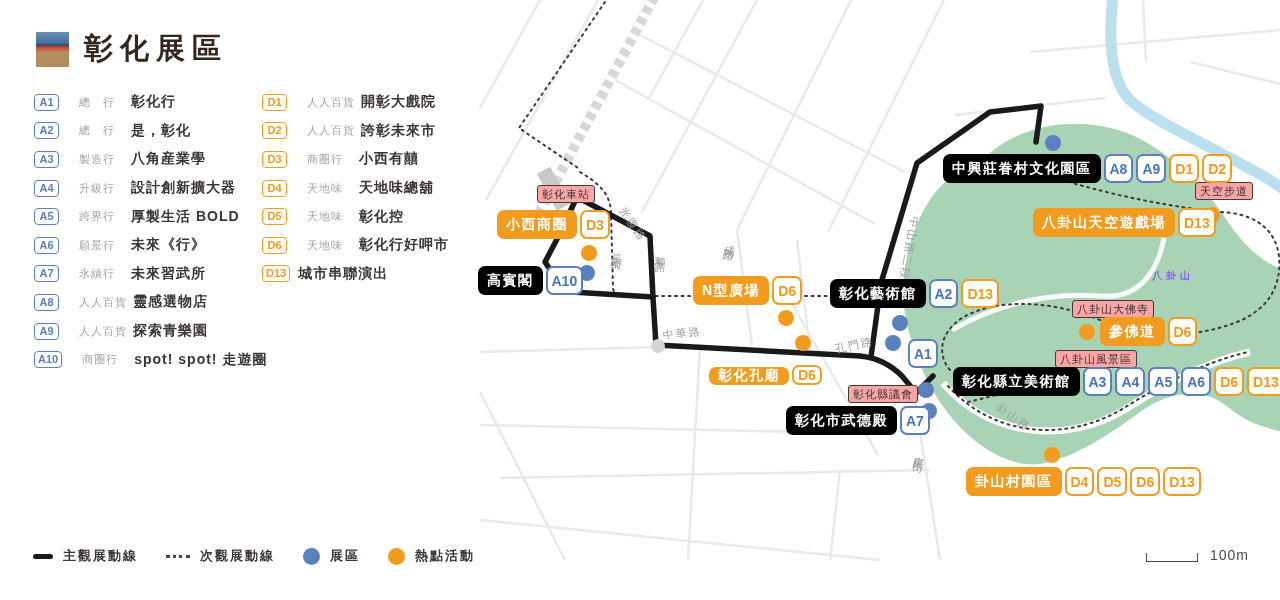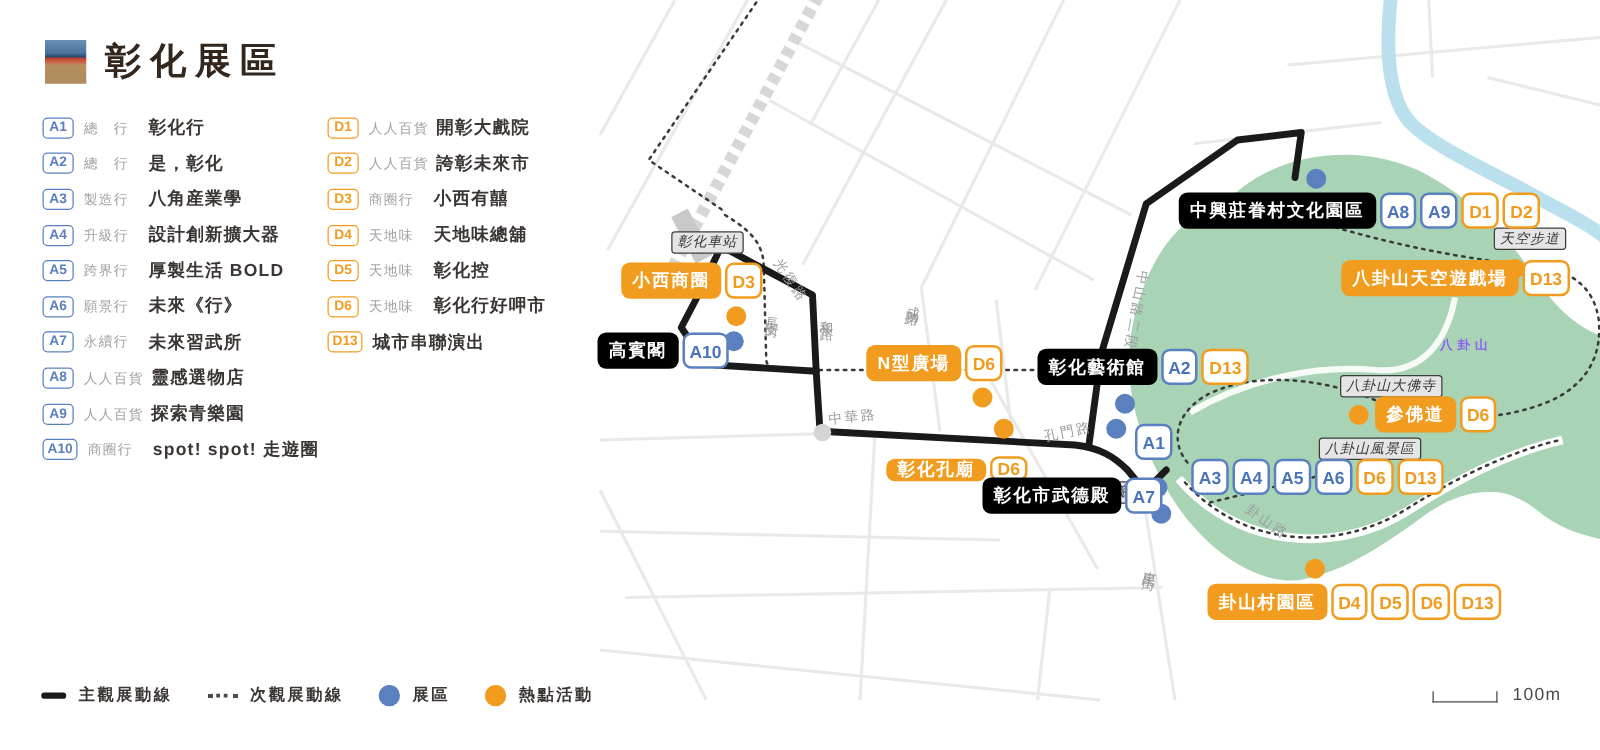--- a/index.html
+++ b/index.html
@@ -12,32 +12,32 @@
   .title{margin:0;font-size:29px;font-weight:bold;color:#33261c;letter-spacing:7px;}
   
   .lcol{position:absolute;top:88px;}
   .lcol.c1{left:34px;}
   .lcol.c2{left:262px;}
   .lrow{display:flex;align-items:center;height:28.6px;}
   .lid{border:1.6px solid;border-radius:4px;font-size:11px;font-weight:bold;
        padding:1px 3px;min-width:17px;text-align:center;background:#fff;line-height:13px;}
   .lid.blue{color:#5b80bf;border-color:#5b80bf;}
   .lid.orange{color:#f19c1f;border-color:#f19c1f;}
-  .lcat{color:#a3a3a3;font-size:11px;margin-left:8px;min-width:46px;letter-spacing:1px;white-space:nowrap;}
+  .lcat{color:#a3a3a3;font-size:11px;margin-left:20px;min-width:46px;letter-spacing:1px;white-space:nowrap;}
   .lname{color:#3b3633;font-size:14px;font-weight:bold;margin-left:6px;letter-spacing:1px;white-space:nowrap;}
   .lname.nomargin{margin-left:8px;}
   
   svg.map{position:absolute;left:0;top:0;width:1280px;height:600px;}
   
   .street{position:absolute;color:#9b9b9b;font-size:11px;letter-spacing:2px;white-space:nowrap;transform-origin:left top;}
   .street.vert{writing-mode:vertical-rl;letter-spacing:3px;}
   .mtn{position:absolute;color:#8b5cf6;font-size:10px;font-weight:bold;letter-spacing:4px;}
   
-  .maplabel{position:absolute;background:#e5e5e5;border:1.5px solid #3d3d3d;border-radius:3px;
-            font-size:11px;color:#333;padding:0 4px;line-height:16px;white-space:nowrap;letter-spacing:1px;font-style:italic;}
+  .maplabel{position:absolute;background:#fca5a5;border:1.5px solid #3d3d3d;border-radius:3px;
+            font-size:11px;color:#333;padding:0 4px;line-height:16px;white-space:nowrap;letter-spacing:1px;}
   
   .pill{position:absolute;display:flex;align-items:stretch;gap:3px;height:29px;}
   .plabel{color:#fff;font-weight:bold;font-size:14px;letter-spacing:1.5px;padding:0 9px;
           border-radius:7px;display:flex;align-items:center;white-space:nowrap;}
   .pill.blue .plabel{background:#000000;}
   .pill.orange .plabel{background:#f19c1f;}
   .chip{background:#fff;border-radius:7px;font-weight:bold;font-size:14px;min-width:17px;
         padding:0 4px;display:flex;align-items:center;justify-content:center;box-sizing:border-box;}
   .chip.blue{color:#4a74b9;border:2.5px solid #5b80bf;}
   .chip.orange{color:#ef9b1d;border:2.5px solid #f19c1f;}
@@ -273,40 +273,41 @@
   <span class="chip blue">A2</span>
   <span class="chip orange">D13</span>
 </div>
 <div class="pill blue" style="left:943px;top:154px;">
   <span class="plabel">中興莊眷村文化園區</span>
   <span class="chip blue">A8</span>
   <span class="chip blue">A9</span>
   <span class="chip orange">D1</span>
   <span class="chip orange">D2</span>
 </div>
-<div class="pill orange" style="left:1073px;top:208px;">
+<div class="pill orange" style="left:1033px;top:208px;">
   <span class="plabel">八卦山天空遊戲場</span>
   <span class="chip orange">D13</span>
 </div>
 <div class="pill orange" style="left:1100px;top:317px;">
   <span class="plabel">參佛道</span>
   <span class="chip orange">D6</span>
 </div>
 <div class="pill blue" style="left:908px;top:339px;">
   <span class="chip blue">A1</span>
 </div>
 <div class="pill blue" style="left:953px;top:367px;">
+  <span class="plabel">彰化縣立美術館</span>
   <span class="chip blue">A3</span>
   <span class="chip blue">A4</span>
   <span class="chip blue">A5</span>
   <span class="chip blue">A6</span>
   <span class="chip orange">D6</span>
   <span class="chip orange">D13</span>
 </div>
-<div class="pill blue" style="left:786px;top:382px;">
+<div class="pill blue" style="left:786px;top:406px;">
   <span class="plabel">彰化市武德殿</span>
   <span class="chip blue">A7</span>
 </div>
 <div class="pill orange" style="left:966px;top:467px;">
   <span class="plabel">卦山村園區</span>
   <span class="chip orange">D4</span>
   <span class="chip orange">D5</span>
   <span class="chip orange">D6</span>
   <span class="chip orange">D13</span>
 </div>

